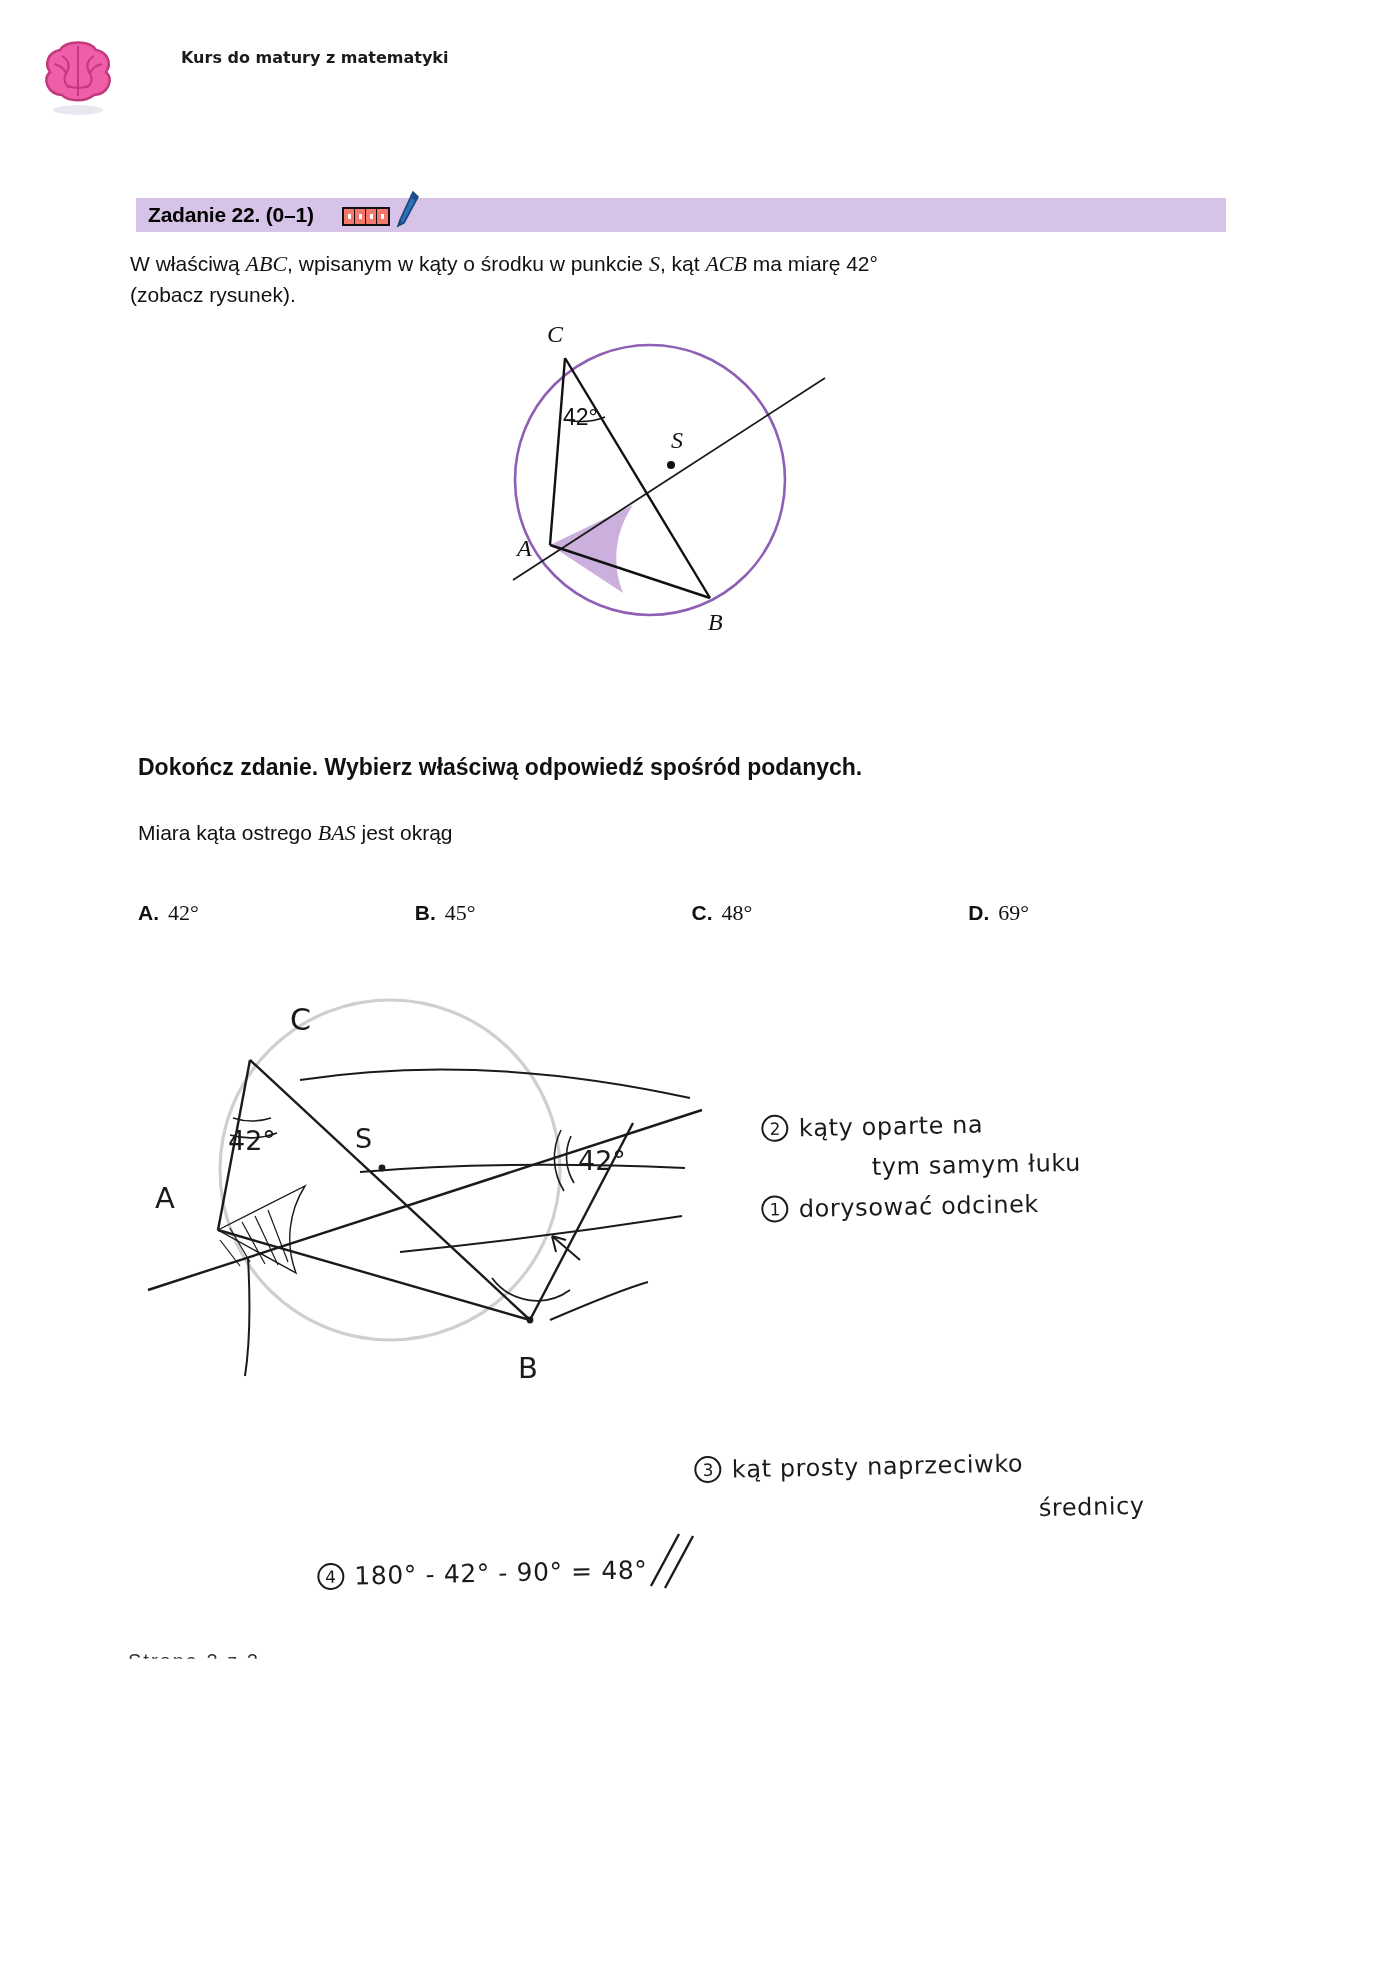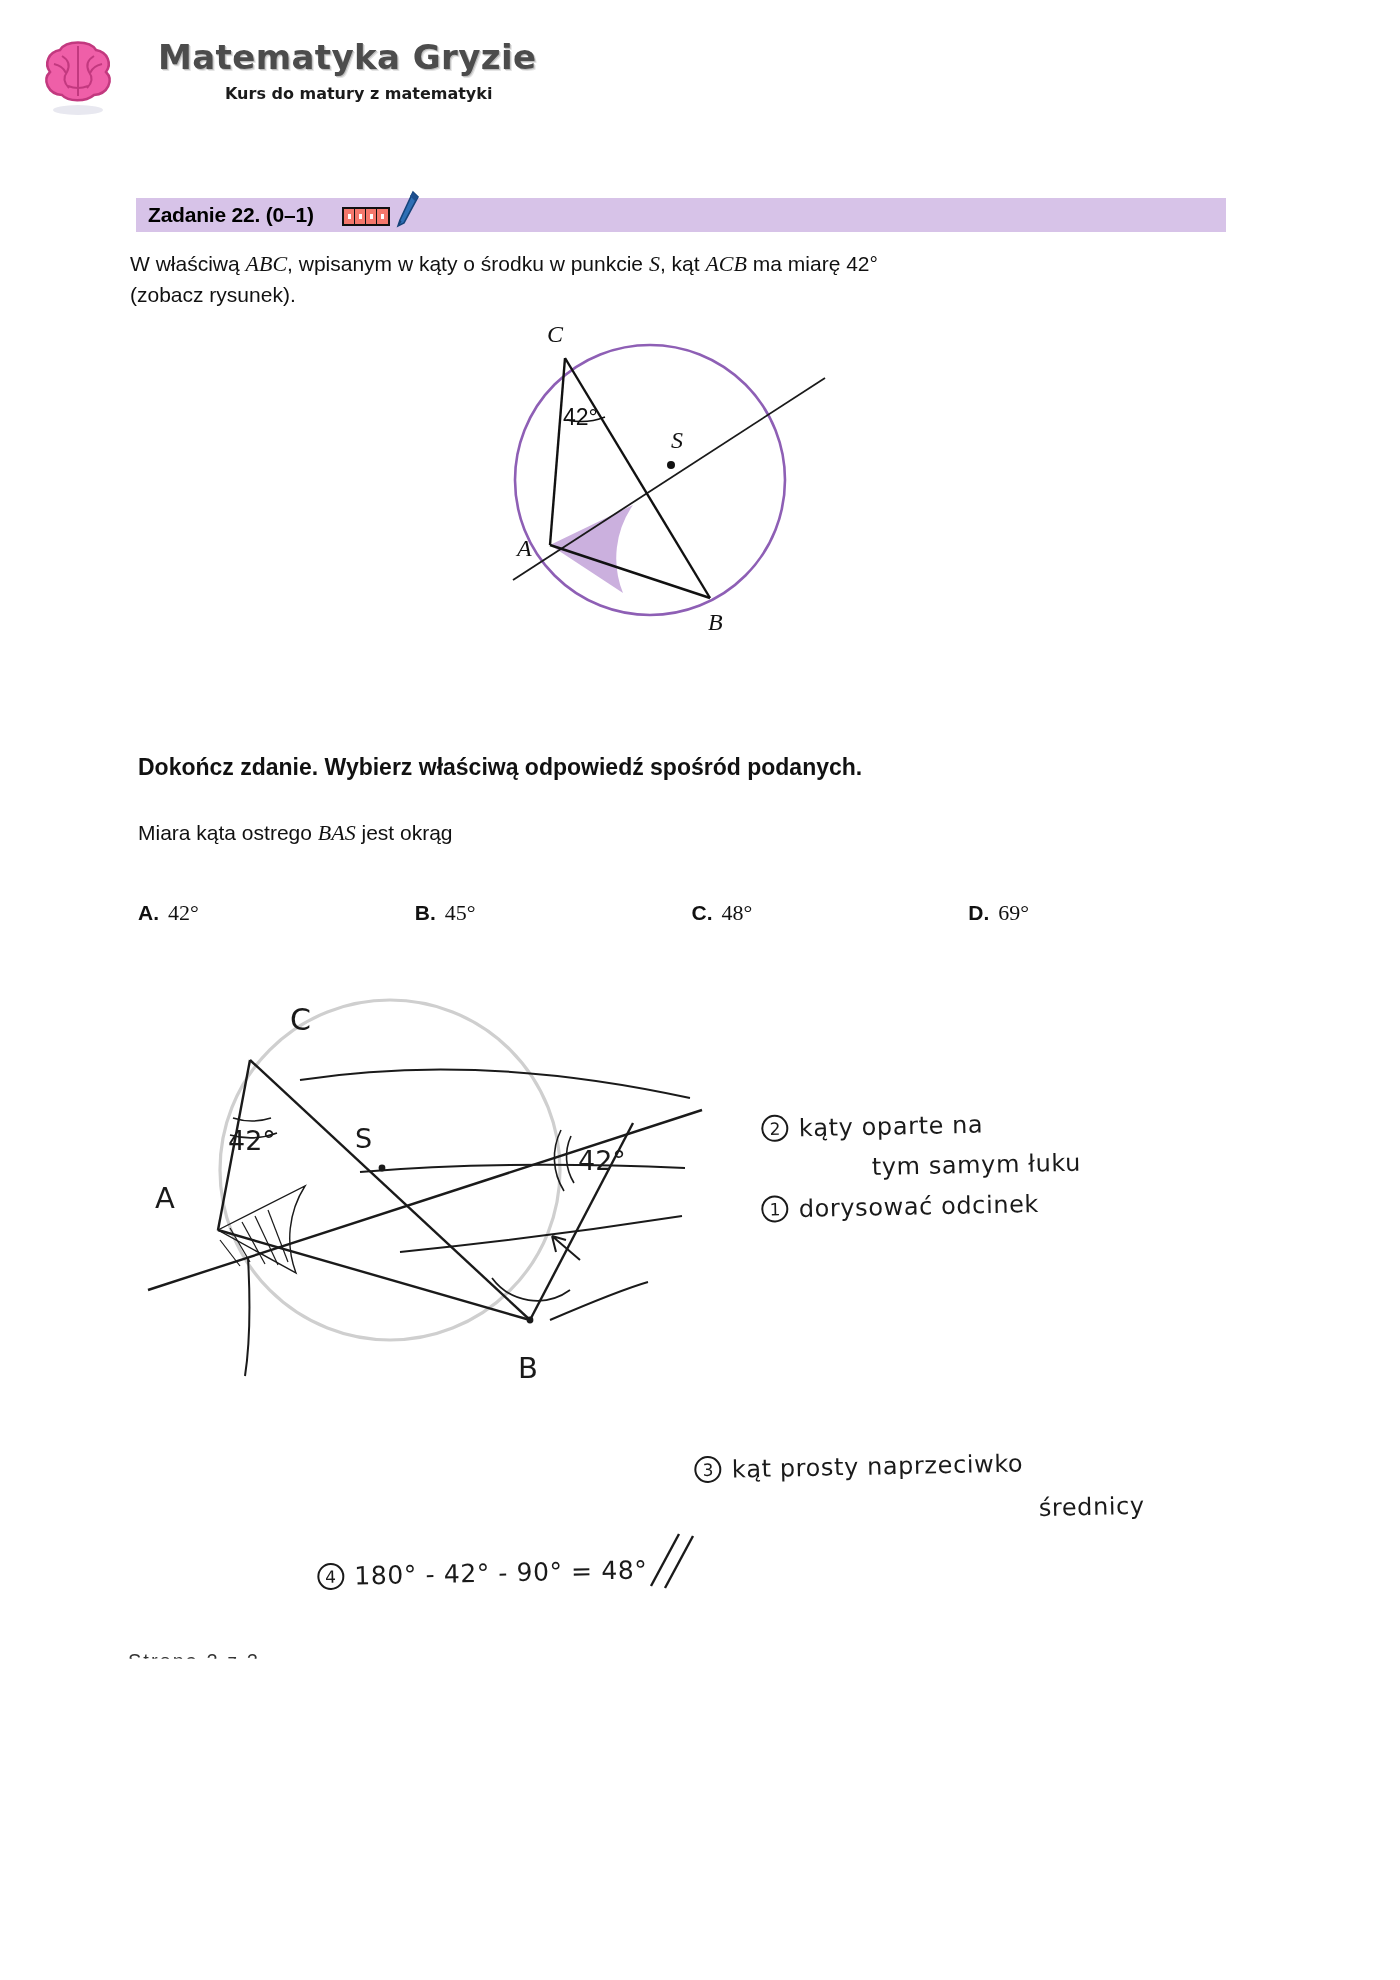--- a/index.html
+++ b/index.html
@@ -144,21 +144,20 @@
         <path d="M24 26 q10 6 5 16 q-6 8 2 16" stroke="#c2397f" stroke-width="2" fill="none"></path>
         <path d="M56 26 q-10 6 -5 16 q6 8 -2 16" stroke="#c2397f" stroke-width="2" fill="none"></path>
         <path d="M16 34 q9 2 12 9" stroke="#c2397f" stroke-width="2" fill="none"></path>
         <path d="M64 34 q-9 2 -12 9" stroke="#c2397f" stroke-width="2" fill="none"></path>
         <path d="M30 56 q10 4 20 0" stroke="#c2397f" stroke-width="2" fill="none"></path>
       </g>
     </svg>
   </div>
 
   <div class="brand-text">
-    <div class="brand-title">Matematyka Gryzie</div>
     <div class="brand-sub">Kurs do matury z matematyki</div>
   </div>
 </div>
 
 <div class="task-band">
   <div class="task-label">Zadanie 22. (0–1)</div>
   <div class="band-icons">
     <div class="points-grid">
       <i></i>
         <i></i>

